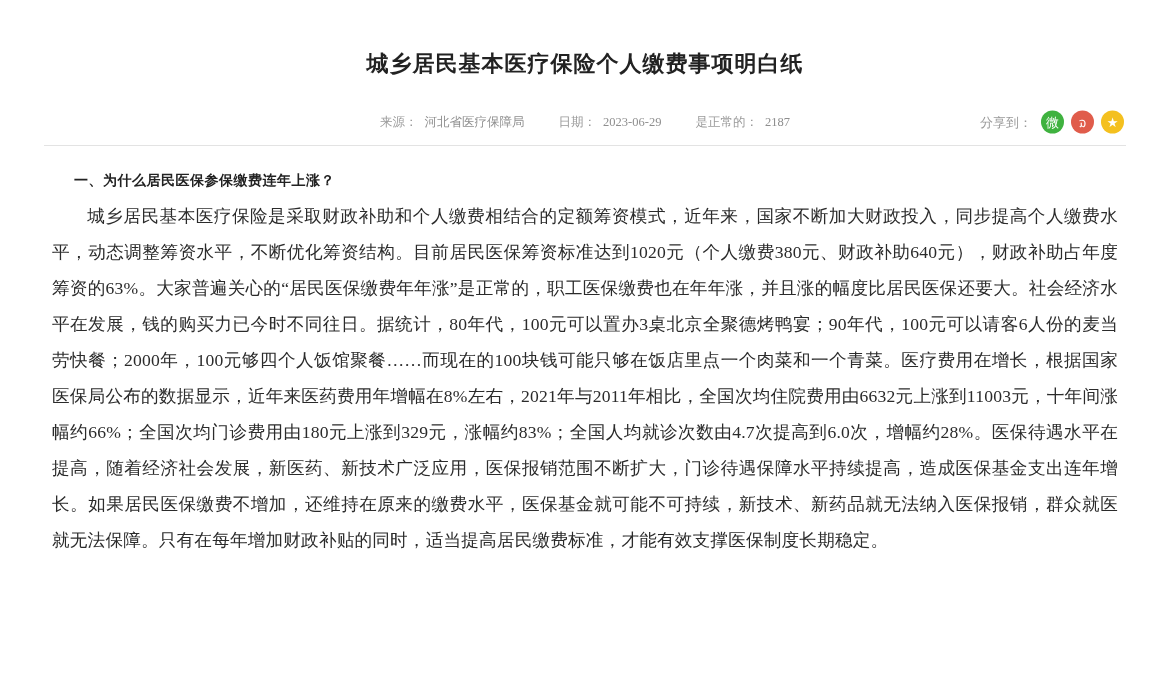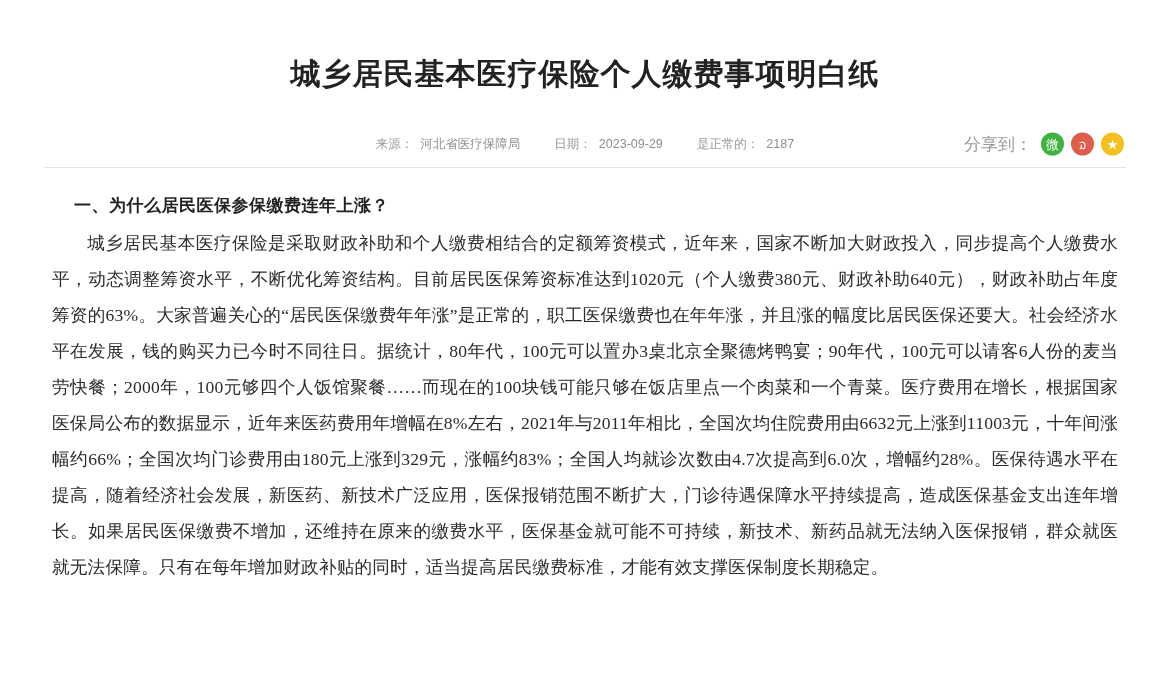--- a/index.html
+++ b/index.html
@@ -18,21 +18,21 @@
     width: 1170px;
     height: 688px;
     box-sizing: border-box;
     padding: 0 44px;
     background: #fff;
     position: relative;
   }
   .article-title {
     text-align: center;
     font-family: "Liberation Sans", sans-serif;
-    font-size: 30px;
+    font-size: 22px;
     font-weight: bold;
     color: #222222;
     letter-spacing: 1px;
     padding-top: 34px;
     padding-bottom: 6px;
   }
   .meta-bar {
     position: relative;
     display: flex;
     align-items: center;
@@ -48,33 +48,33 @@
     font-size: 12.5px;
     color: #8a8a8a;
   }
   .meta-item {
     display: flex;
     align-items: center;
     gap: 7px;
     white-space: nowrap;
   }
   .meta-label { color: #9a9a9a; }
-  .meta-value { color: #8e8e8e; }
+  .meta-value { color: #8e8e8e; font-family: Liberation Serif, serif; }
   .share-block {
     position: absolute;
     right: 2px;
     top: 50%;
     transform: translateY(-50%);
     display: flex;
     align-items: center;
     gap: 7px;
   }
   .share-label {
     font-family: "Liberation Sans", sans-serif;
-    font-size: 17px;
+    font-size: 13px;
     color: #9a9a9a;
     margin-right: 2px;
   }
   .share-icon {
     width: 23px;
     height: 23px;
     border-radius: 50%;
     display: inline-flex;
     align-items: center;
     justify-content: center;
@@ -86,21 +86,21 @@
   .divider {
     border: none;
     border-top: 1px solid #e3e3e3;
     margin: 0 0 0 0;
   }
   .content {
     padding-top: 26px;
   }
   .section-heading {
     font-family: "Liberation Sans", sans-serif;
-    font-size: 17px;
+    font-size: 14px;
     font-weight: bold;
     color: #222222;
     margin: 0 0 2px 30px;
     letter-spacing: 0.5px;
   }
   .body-paragraph {
     font-family: "Liberation Serif", "DejaVu Serif", serif;
     font-size: 17.6px;
     line-height: 36px;
     color: #2b2b2b;
@@ -119,21 +119,21 @@
   <h1 class="article-title">城乡居民基本医疗保险个人缴费事项明白纸</h1>
 
   <div class="meta-bar">
     <div class="meta-items">
       <div class="meta-item">
         <span class="meta-label">来源：</span>
         <span class="meta-value">河北省医疗保障局</span>
       </div>
       <div class="meta-item">
         <span class="meta-label">日期：</span>
-        <span class="meta-value">2023-09-29</span>
+        <span class="meta-value">2023-06-29</span>
       </div>
       <div class="meta-item">
         <span class="meta-label">是正常的：</span>
         <span class="meta-value">2187</span>
       </div>
     </div>
 
     <div class="share-block">
       <span class="share-label">分享到：</span>
       <span class="share-icon" style="background: rgb(63, 178, 63);">微</span>

